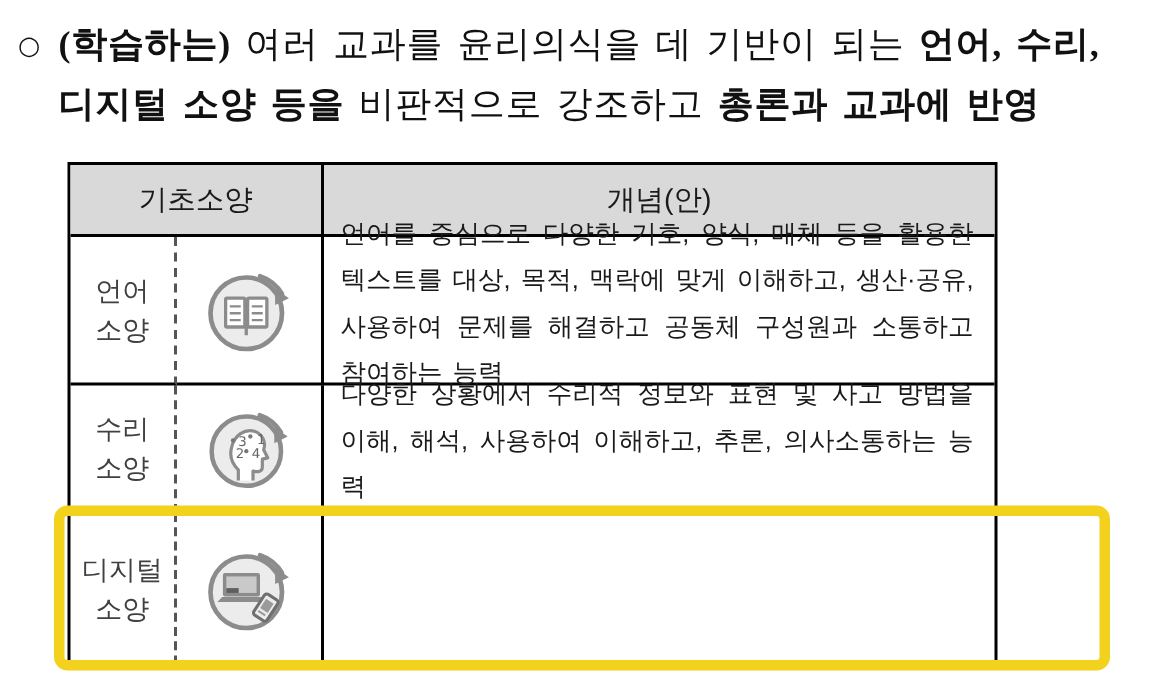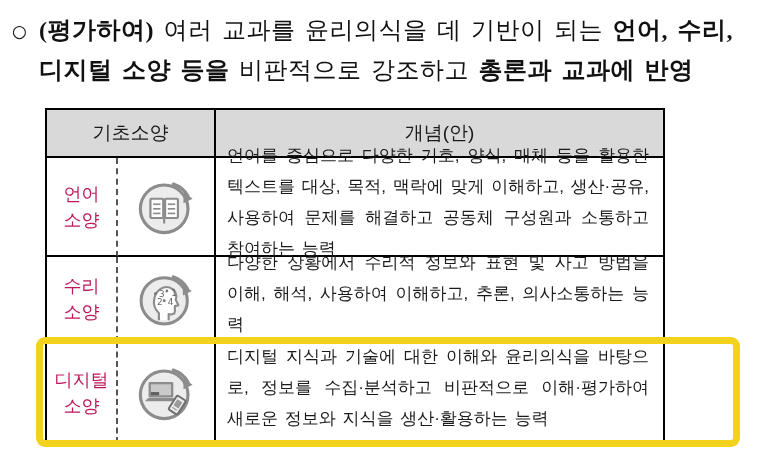--- a/index.html
+++ b/index.html
@@ -26,42 +26,42 @@
     display:grid;
     grid-template-columns:71px 98px 1fr;
     grid-template-rows:48px 99px 85px 101px;
   }
   .cell{box-sizing:border-box;display:flex;align-items:center;justify-content:center;}
   .hcell{background:#d9d9d9;border-bottom:2px solid #000;font-size:19px;color:#1a1a1a;}
   .hcell.left{grid-column:1 / 3;border-right:2px solid #000;}
   .hcell.right{grid-column:3;}
   .lbl{
     border-right:2px dashed #555;font-size:18px;line-height:26px;text-align:center;
-    white-space:pre-line;color:#be185d;
+    white-space:pre-line;color:#404040;
   }
   .ico{border-right:2px solid #000;}
   .cpt{
     justify-content:flex-start;padding:6px 14px 16px 11px;
     font-size:17px;line-height:31px;text-align:justify;color:#1a1a1a;word-spacing:2px;
   }
   .row-sep{border-bottom:2px solid #000;}
   
   .highlight{
     position:absolute;left:36px;top:337px;width:704px;height:110px;box-sizing:border-box;
     border:7px solid #f2d21d;border-radius:9px;pointer-events:none;background:transparent;
   }
   svg{display:block;}
 </style>
 </head>
 <body>
 
 <div class="page">
 
   <div class="heading">
-    <span class="bullet">○</span><span class="seg bold">(평가하여)</span><span class="seg"> 여러 교과를 윤리의식을 데 기반이 되는 </span><span class="seg bold">언어, 수리, 디지털 소양 등을</span><span class="seg"> 비판적으로 강조하고 </span><span class="seg bold">총론과 교과에 반영</span>
+    <span class="bullet">○</span><span class="seg bold">(학습하는)</span><span class="seg"> 여러 교과를 윤리의식을 데 기반이 되는 </span><span class="seg bold">언어, 수리, 디지털 소양 등을</span><span class="seg"> 비판적으로 강조하고 </span><span class="seg bold">총론과 교과에 반영</span>
   </div>
 
   <div class="tbl">
 
     <div class="cell hcell left">기초소양</div>
     <div class="cell hcell right">개념(안)</div>
 
     <div class="cell lbl row-sep">언어
 소양</div>
     <div class="cell ico row-sep">
@@ -112,19 +112,18 @@
         <rect x="19.5" y="26.5" width="22" height="12" fill="#c9c9c9"></rect>
         <rect x="19.5" y="35" width="9" height="3.5" fill="#5f5f5f"></rect>
         <path d="M13 45 L48 45 L44.5 41.5 L16.5 41.5 Z" fill="#8c8c8c"></path>
         <g transform="rotate(33 48 49)">
           <rect x="42.5" y="40" width="11.5" height="18" rx="2" fill="#ececec" stroke="#6f6f6f" stroke-width="2.2"></rect>
           <rect x="45" y="43.5" width="6.5" height="8" fill="#9a9a9a"></rect>
           <line x1="45" y1="54" x2="51" y2="54" stroke="#9a9a9a" stroke-width="1.5"></line>
         </g>
       </svg>
     </div>
-    <div class="cell cpt">디지털 지식과 기술에 대한 이해와 윤리의식을 바탕으로, 정보를 수집·분석하고 비판적으로 이해·평가하여 새로운 정보와 지식을 생산·활용하는 능력</div>
 
   </div>
 
   <div class="highlight"></div>
 
 </div>
 
 </body></html>

